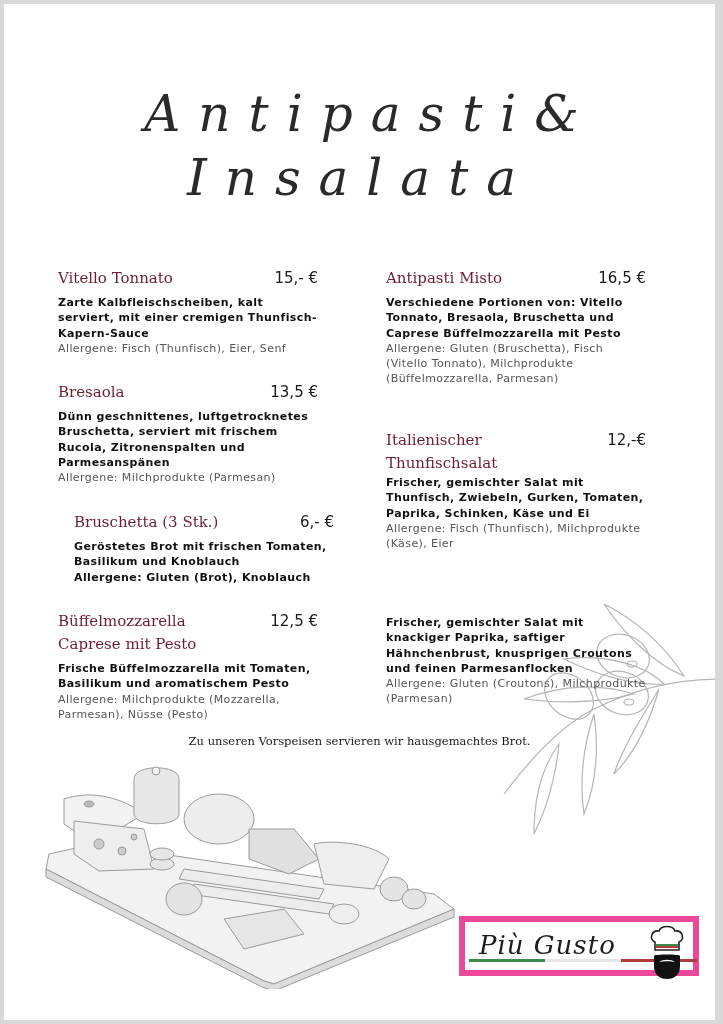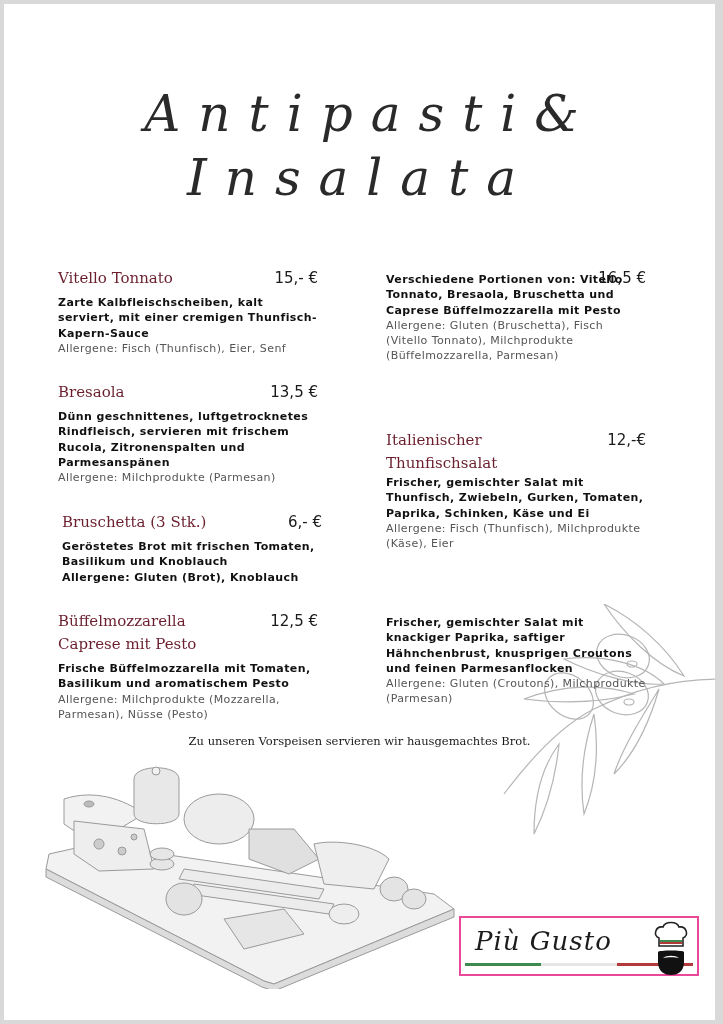--- a/index.html
+++ b/index.html
@@ -40,21 +40,21 @@
     .footer-note {
       position: absolute; left: 0; top: 730px; width: 711px; text-align: center;
       font-family: "DejaVu Serif", serif; font-size: 11.5px; color: #1a1a1a;
     }
 
     .illustration { position: absolute; left: 30px; top: 755px; width: 430px; height: 230px; }
     .branch { position: absolute; left: 480px; top: 600px; width: 235px; height: 240px; }
 
     .logo {
       position: absolute; left: 455px; top: 912px; width: 240px; height: 60px;
-      border: 2px solid #ec4899; background: #fff;
+      border: 6px solid #ec4899; background: #fff;
     }
     .logo .logo-text {
       position: absolute; left: 14px; top: 8px;
       font-family: "DejaVu Serif", serif; font-style: italic; font-size: 26px; color: #1c1c1c;
       letter-spacing: 1px;
     }
     .logo .flag { position: absolute; left: 4px; bottom: 8px; height: 3px; width: 228px; display: flex; }
     .logo .flag span { flex: 1; }
     .logo .chef { position: absolute; right: 6px; top: 2px; width: 40px; height: 56px; }
   </style>
@@ -90,44 +90,45 @@
     </div>
     <div class="desc">Zarte Kalbfleischscheiben, kalt serviert, mit einer cremigen Thunfisch-Kapern-Sauce</div>
     <div class="allergens">Allergene: Fisch (Thunfisch), Eier, Senf</div>
   </div>
 
   <div class="item" style="left:54px; top:357px;">
     <div class="head">
       <span class="name">Bresaola</span>
       <span class="price">13,5 €</span>
     </div>
-    <div class="desc">Dünn geschnittenes, luftgetrocknetes Rindfleisch, servieren mit frischem Rucola, Zitronenspalten und Parmesanspänen</div>
+    <div class="desc">Dünn geschnittenes, luftgetrocknetes Bruschetta, serviert mit frischem Rucola, Zitronenspalten und Parmesanspänen</div>
     <div class="allergens">Allergene: Milchprodukte (Parmesan)</div>
   </div>
 
-  <div class="item" style="left:58px; top:487px;">
+  <div class="item" style="left:70px; top:487px;">
     <div class="head">
       <span class="name">Bruschetta (3 Stk.)</span>
       <span class="price">6,- €</span>
     </div>
     <div class="desc">Geröstetes Brot mit frischen Tomaten, Basilikum und Knoblauch</div>
     <div class="allergens bold">Allergene: Gluten (Brot), Knoblauch</div>
   </div>
 
   <div class="item" style="left:54px; top:586px;">
     <div class="head">
       <span class="name" style="width:160px;">Büffelmozzarella Caprese mit Pesto</span>
       <span class="price">12,5 €</span>
     </div>
     <div class="desc gap">Frische Büffelmozzarella mit Tomaten, Basilikum und aromatischem Pesto</div>
     <div class="allergens">Allergene: Milchprodukte (Mozzarella, Parmesan), Nüsse (Pesto)</div>
   </div>
 
   <div class="item" style="left:382px; top:243px;">
     <div class="head">
+      <span class="name">Antipasti Misto</span>
       <span class="price">16,5 €</span>
     </div>
     <div class="desc">Verschiedene Portionen von: Vitello Tonnato, Bresaola, Bruschetta und Caprese Büffelmozzarella mit Pesto</div>
     <div class="allergens">Allergene: Gluten (Bruschetta), Fisch (Vitello Tonnato), Milchprodukte (Büffelmozzarella, Parmesan)</div>
   </div>
 
   <div class="item" style="left:382px; top:405px;">
     <div class="head">
       <span class="name" style="width:140px;">Italienischer Thunfischsalat</span>
       <span class="price">12,-€</span>

